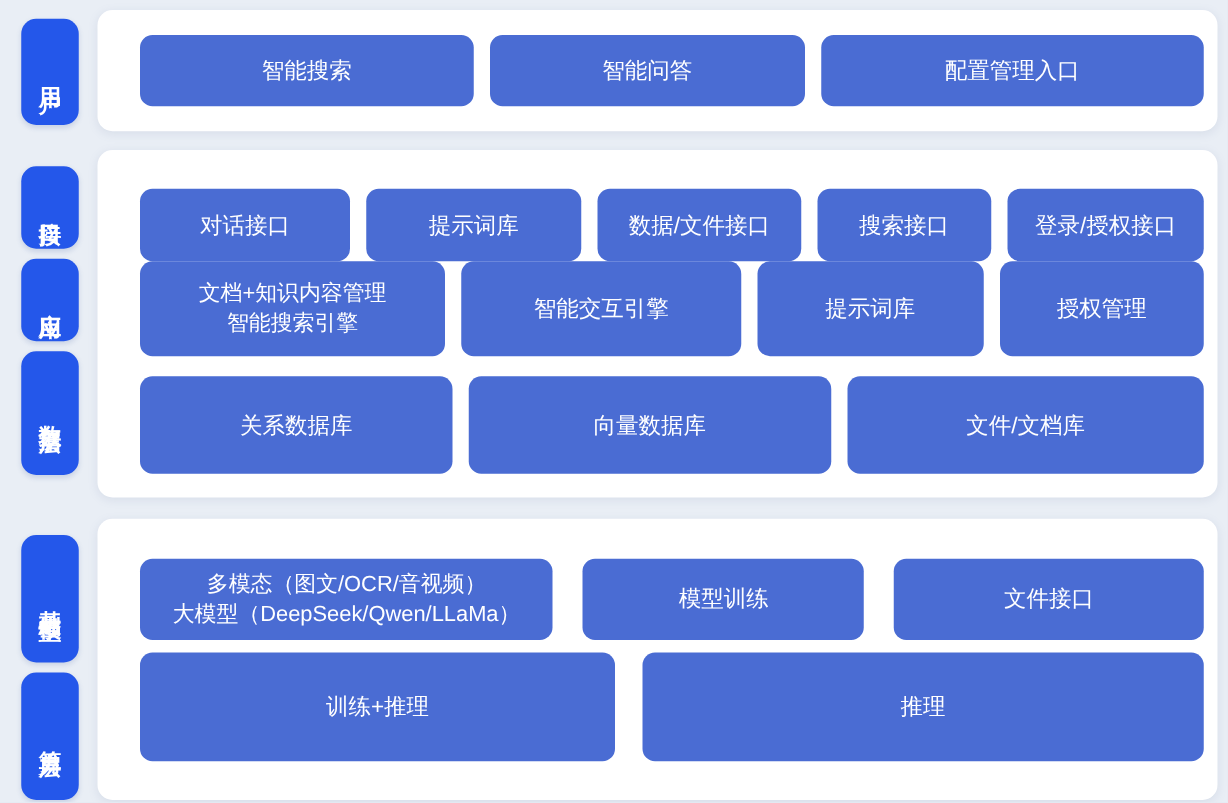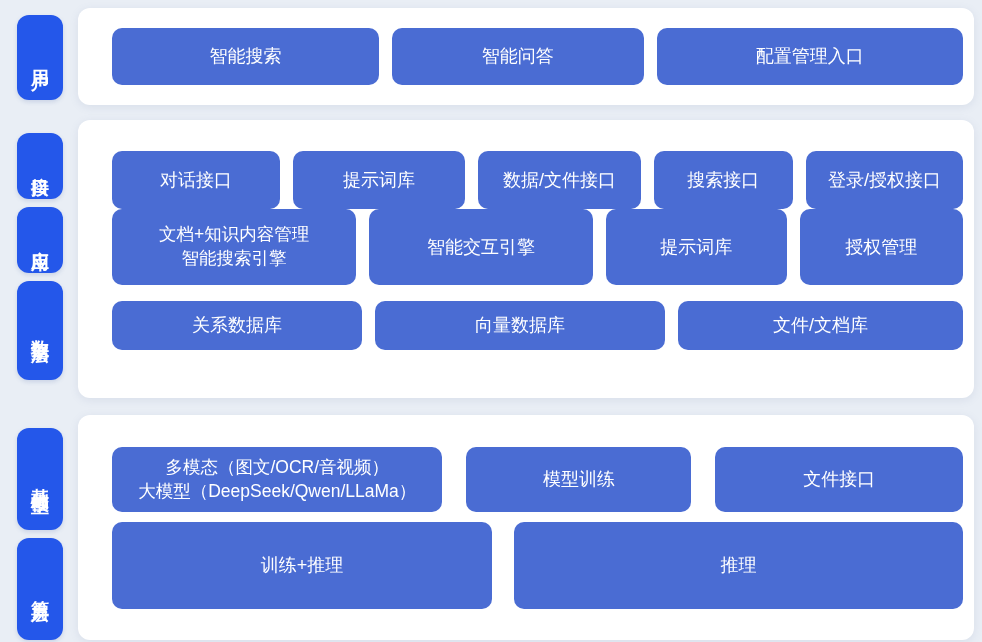--- a/index.html
+++ b/index.html
@@ -55,21 +55,21 @@
     display:flex;flex-direction:column;
   }
   .panel-user{padding:20px 11px 20px 34px;}
   .panel-middle{padding:31px 11px 15px 34px;}
   .panel-bottom{padding:32px 11px 18px 34px;}
 
   .node-row{display:flex;gap:13px;}
   .panel-user .node-row{flex:1 1 auto;}
   .row-a{height:58px;}
   .row-b{height:76px;margin-top:0;}
-  .row-c{height:49px;margin-top:16px;}
+  .row-c{height:78px;margin-top:16px;}
   .row-m1{height:65px;}
   .row-m1{gap:24px;}
   .row-m2{height:87px;margin-top:10px;gap:22px;border-radius:28px;}
 
   .node{
     background:#4a6cd3;
     border-radius:10px;
     color:#fff;
     font-size:18px;
     display:flex;align-items:center;justify-content:center;

